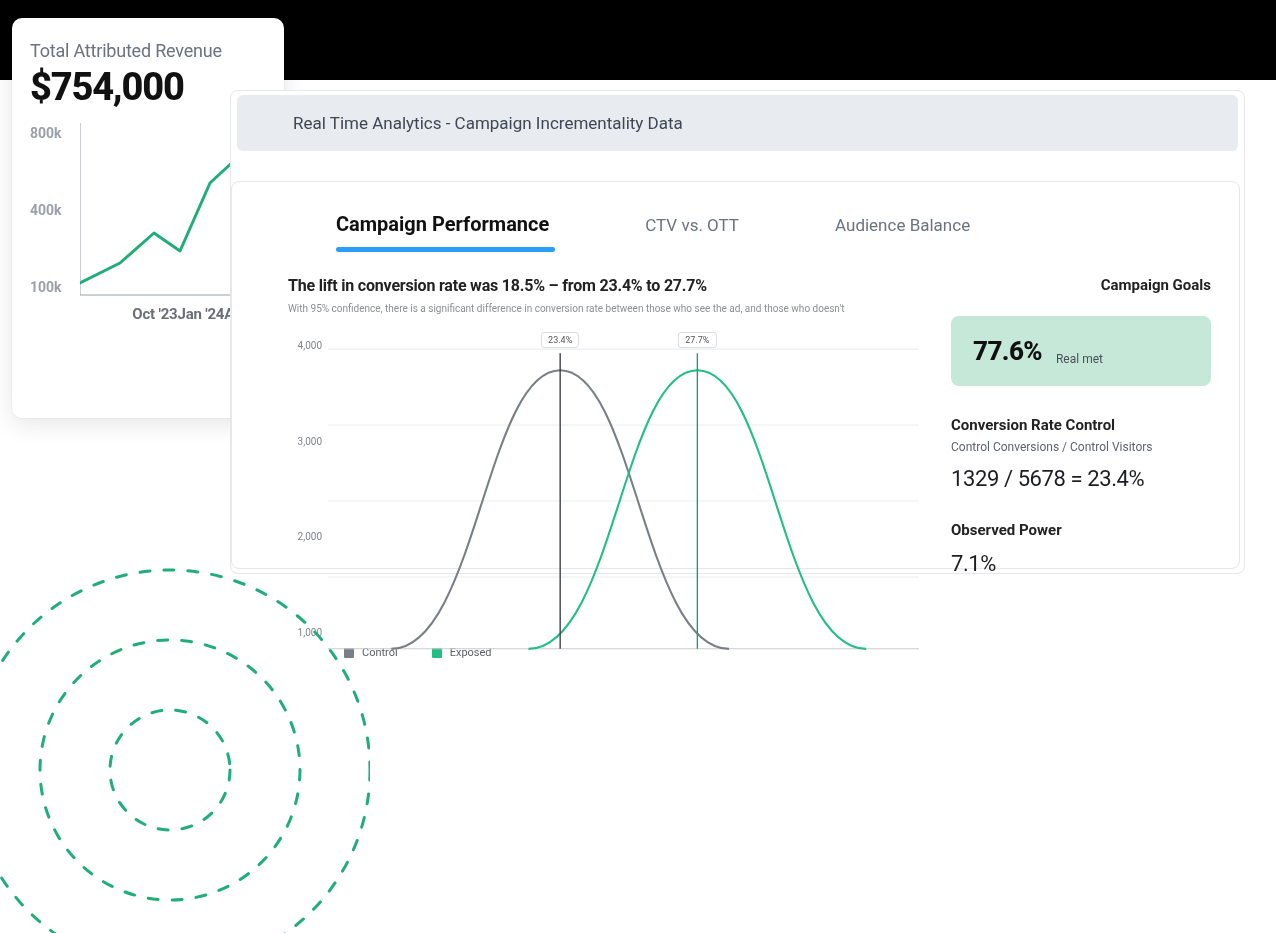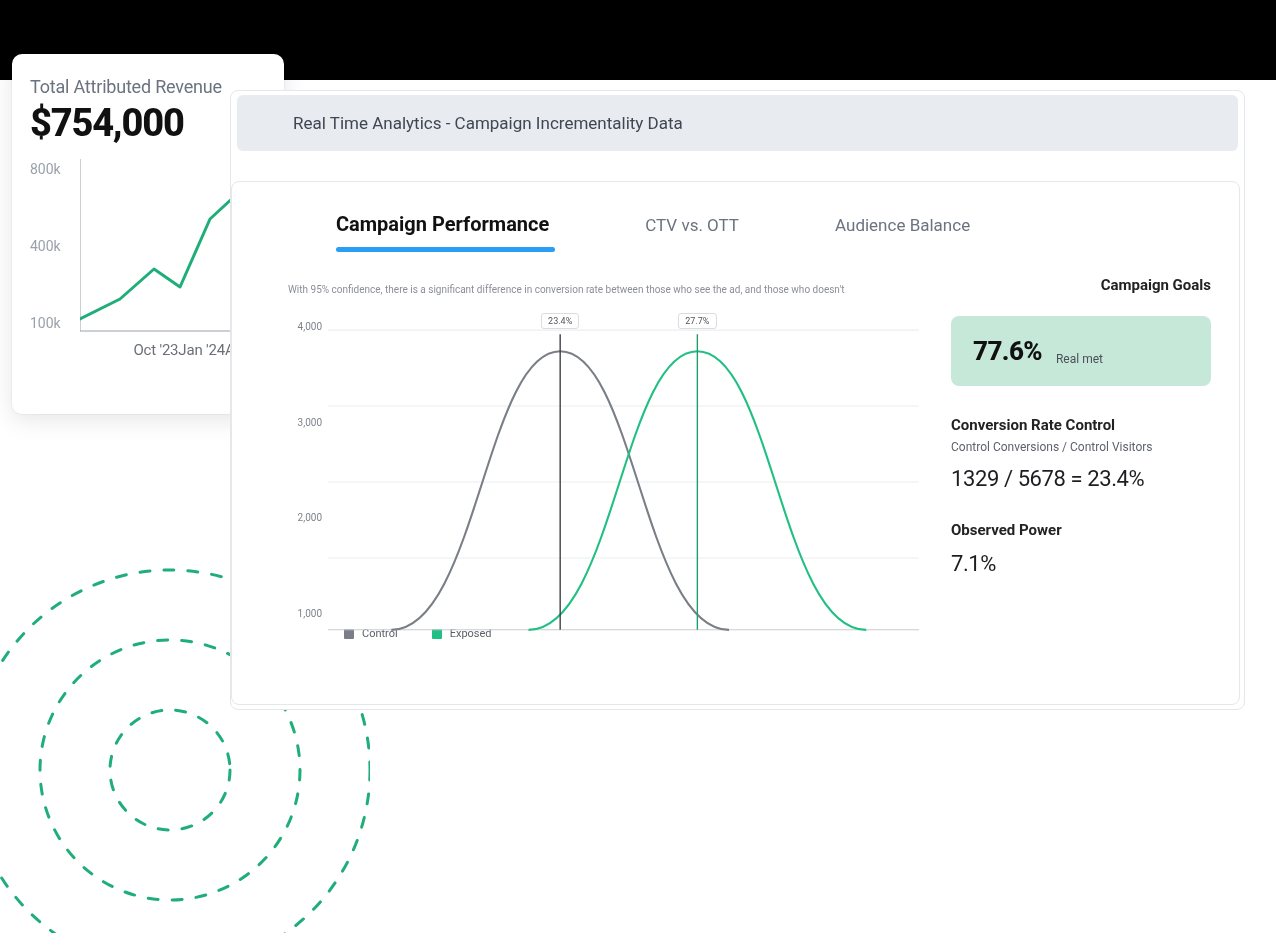--- a/index.html
+++ b/index.html
@@ -18,44 +18,44 @@
     width: 1276px;
     height: 80px;
     background: #000;
   }
 
   .hero-card {
     position: absolute;
     left: 12px;
     top: 18px;
     width: 272px;
-    height: 360px;
+    height: 400px;
     background: #fff;
     border-radius: 10px;
     box-shadow: 0 6px 24px rgba(0,0,0,0.10), 0 0 0 1px rgba(0,0,0,0.03);
     padding: 22px 18px 16px 18px;
-    margin-top: 36px;
   }
   .hero-card .label {
     color: #6b7280;
     font-size: 18px;
     letter-spacing: -0.2px;
   }
   .hero-card .amount {
     color: #111;
     font-size: 38px;
     font-weight: 800;
     letter-spacing: -1.2px;
     margin-top: 4px;
   }
   .hero-chart {
     margin-top: 14px;
     width: 240px;
     height: 200px;
     position: relative;
+    font-weight: bold;
   }
   .hero-ylabels {
     position: absolute;
     left: 0; top: 0; bottom: 26px;
     display: flex;
     flex-direction: column;
     justify-content: space-between;
     width: 42px;
     color: #9aa1ab;
     font-size: 14px;
@@ -74,21 +74,21 @@
     position: absolute;
     left: 50px; top: 0;
     width: 190px; height: 174px;
   }
 
   .main-panel {
     position: absolute;
     left: 230px;
     top: 90px;
     width: 1015px;
-    height: 620px;
+    height: 484px;
     background: #fff;
     border: 1px solid #e5e7eb;
     border-radius: 8px;
   }
   .bar-header {
     margin: 4px 6px 0 6px;
     background: #e8ebef;
     color: #3e4753;
     font-size: 17px;
     padding: 18px 56px;
@@ -301,20 +301,21 @@
 
   <div class="content-card">
     <div class="tabs">
       <div class="tab active">Campaign Performance</div>
       <div class="tab">CTV vs. OTT</div>
       <div class="tab">Audience Balance</div>
     </div>
 
     <div class="body">
       <div class="left-col">
+        <div class="headline">The lift in conversion rate was 18.5% – from 23.4% to 27.7%</div>
         <div class="subline">With 95% confidence, there is a significant difference in conversion rate between those who see the ad, and those who doesn't</div>
 
         <div class="dist-chart">
           <div class="dist-ylabels">
             <span>4,000</span>
             <span>3,000</span>
             <span>2,000</span>
             <span>1,000</span>
           </div>
 

